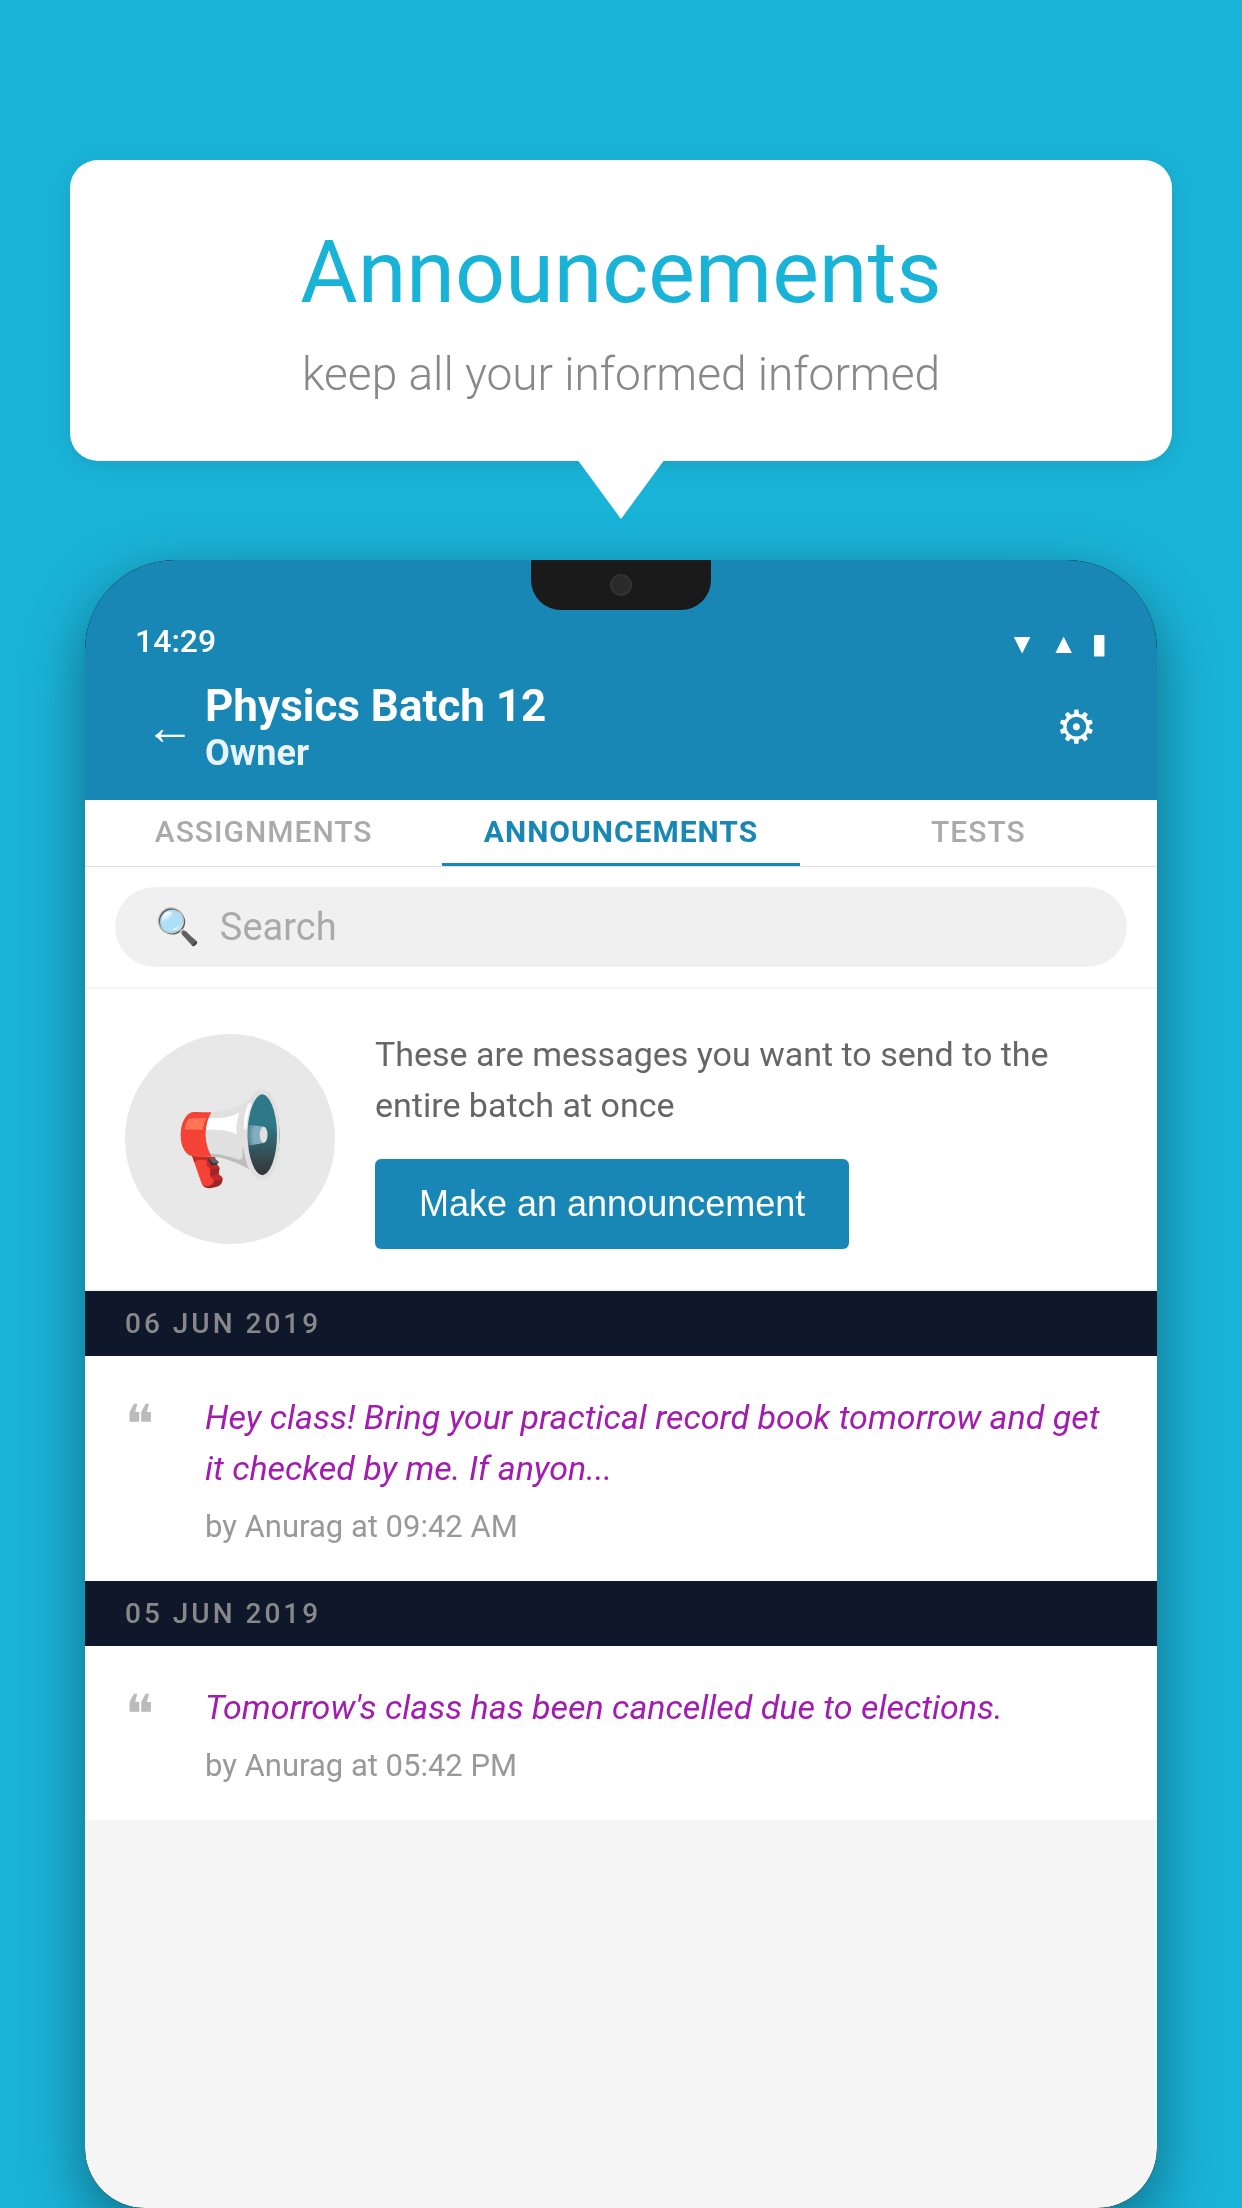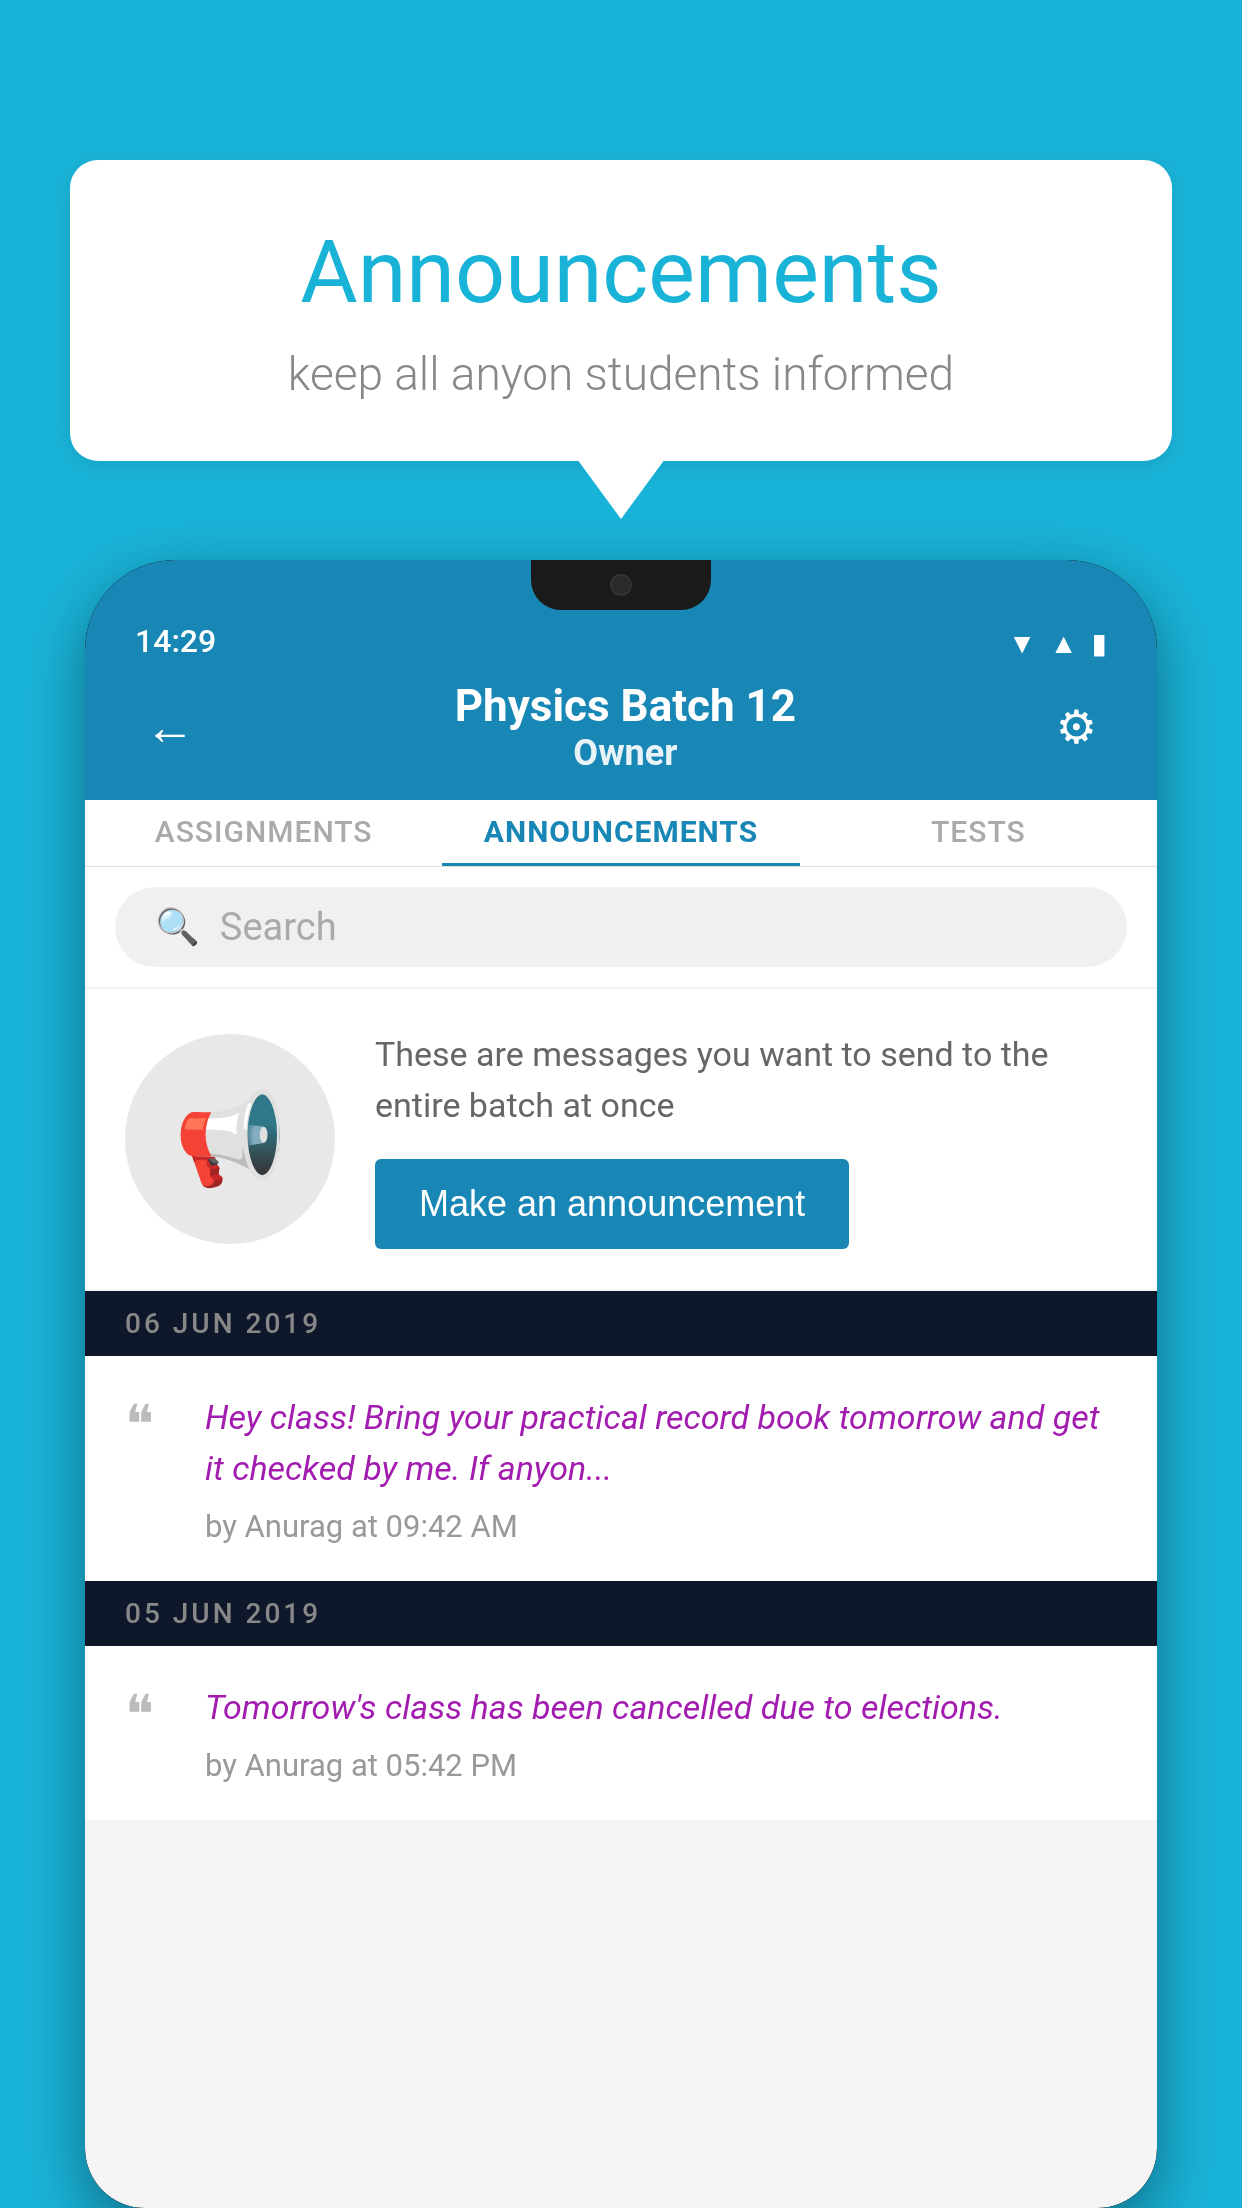--- a/index.html
+++ b/index.html
@@ -129,21 +129,20 @@
     }
 
     .back-btn {
       color: white;
       font-size: 50px;
       cursor: pointer;
       padding: 10px;
     }
 
     .header-title-section {
-      text-align: center;
       flex: 1;
     }
 
     .header-title {
       color: white;
       font-size: 44px;
       font-weight: 700;
     }
 
     .header-subtitle {
@@ -324,21 +323,21 @@
       border-radius: 90px 90px 60px 60px;
       overflow: hidden;
     }
   </style>
 </head>
 <body>
 
 <div class="speech-bubble-container">
   <div class="speech-bubble">
     <div class="speech-bubble-title">Announcements</div>
-    <div class="speech-bubble-subtitle">keep all anyon students informed</div>
+    <div class="speech-bubble-subtitle">keep all your informed informed</div>
   </div>
   <div class="speech-bubble-tail"></div>
 </div>
 
 <div class="phone-frame">
 
   <div class="phone-inner">
 
     <div class="phone-top-bar">
       <span class="status-time">14:29</span>

